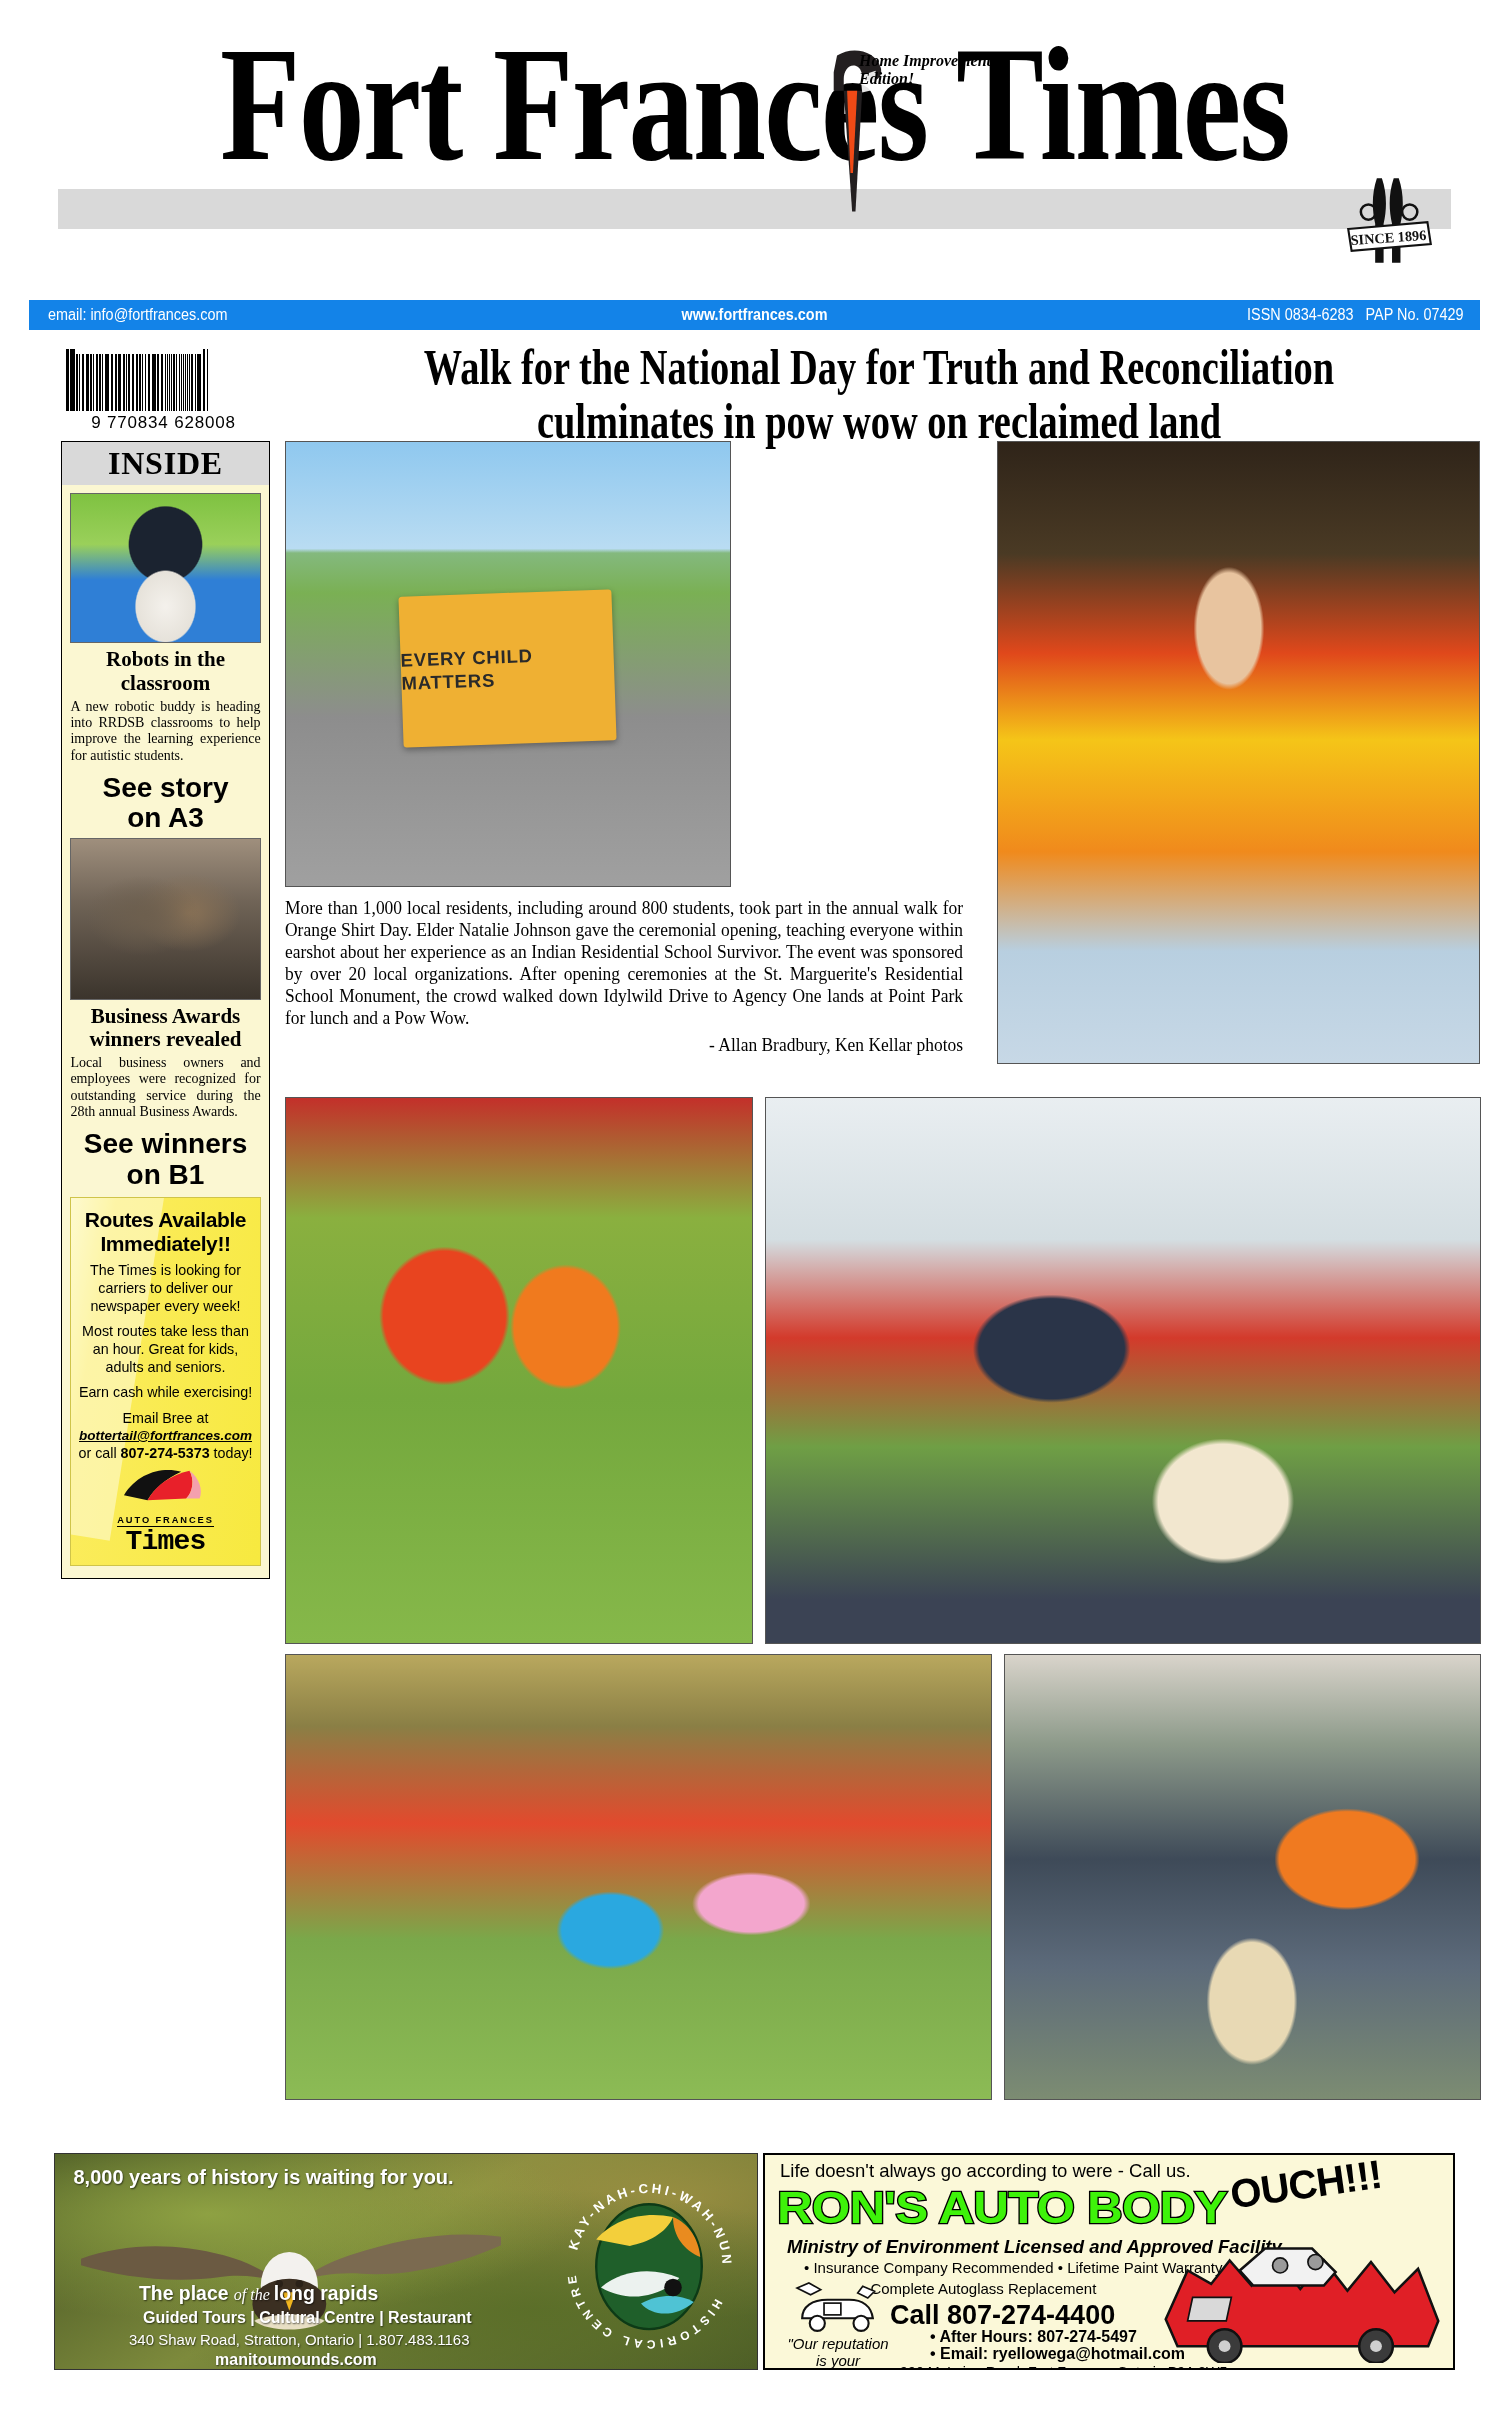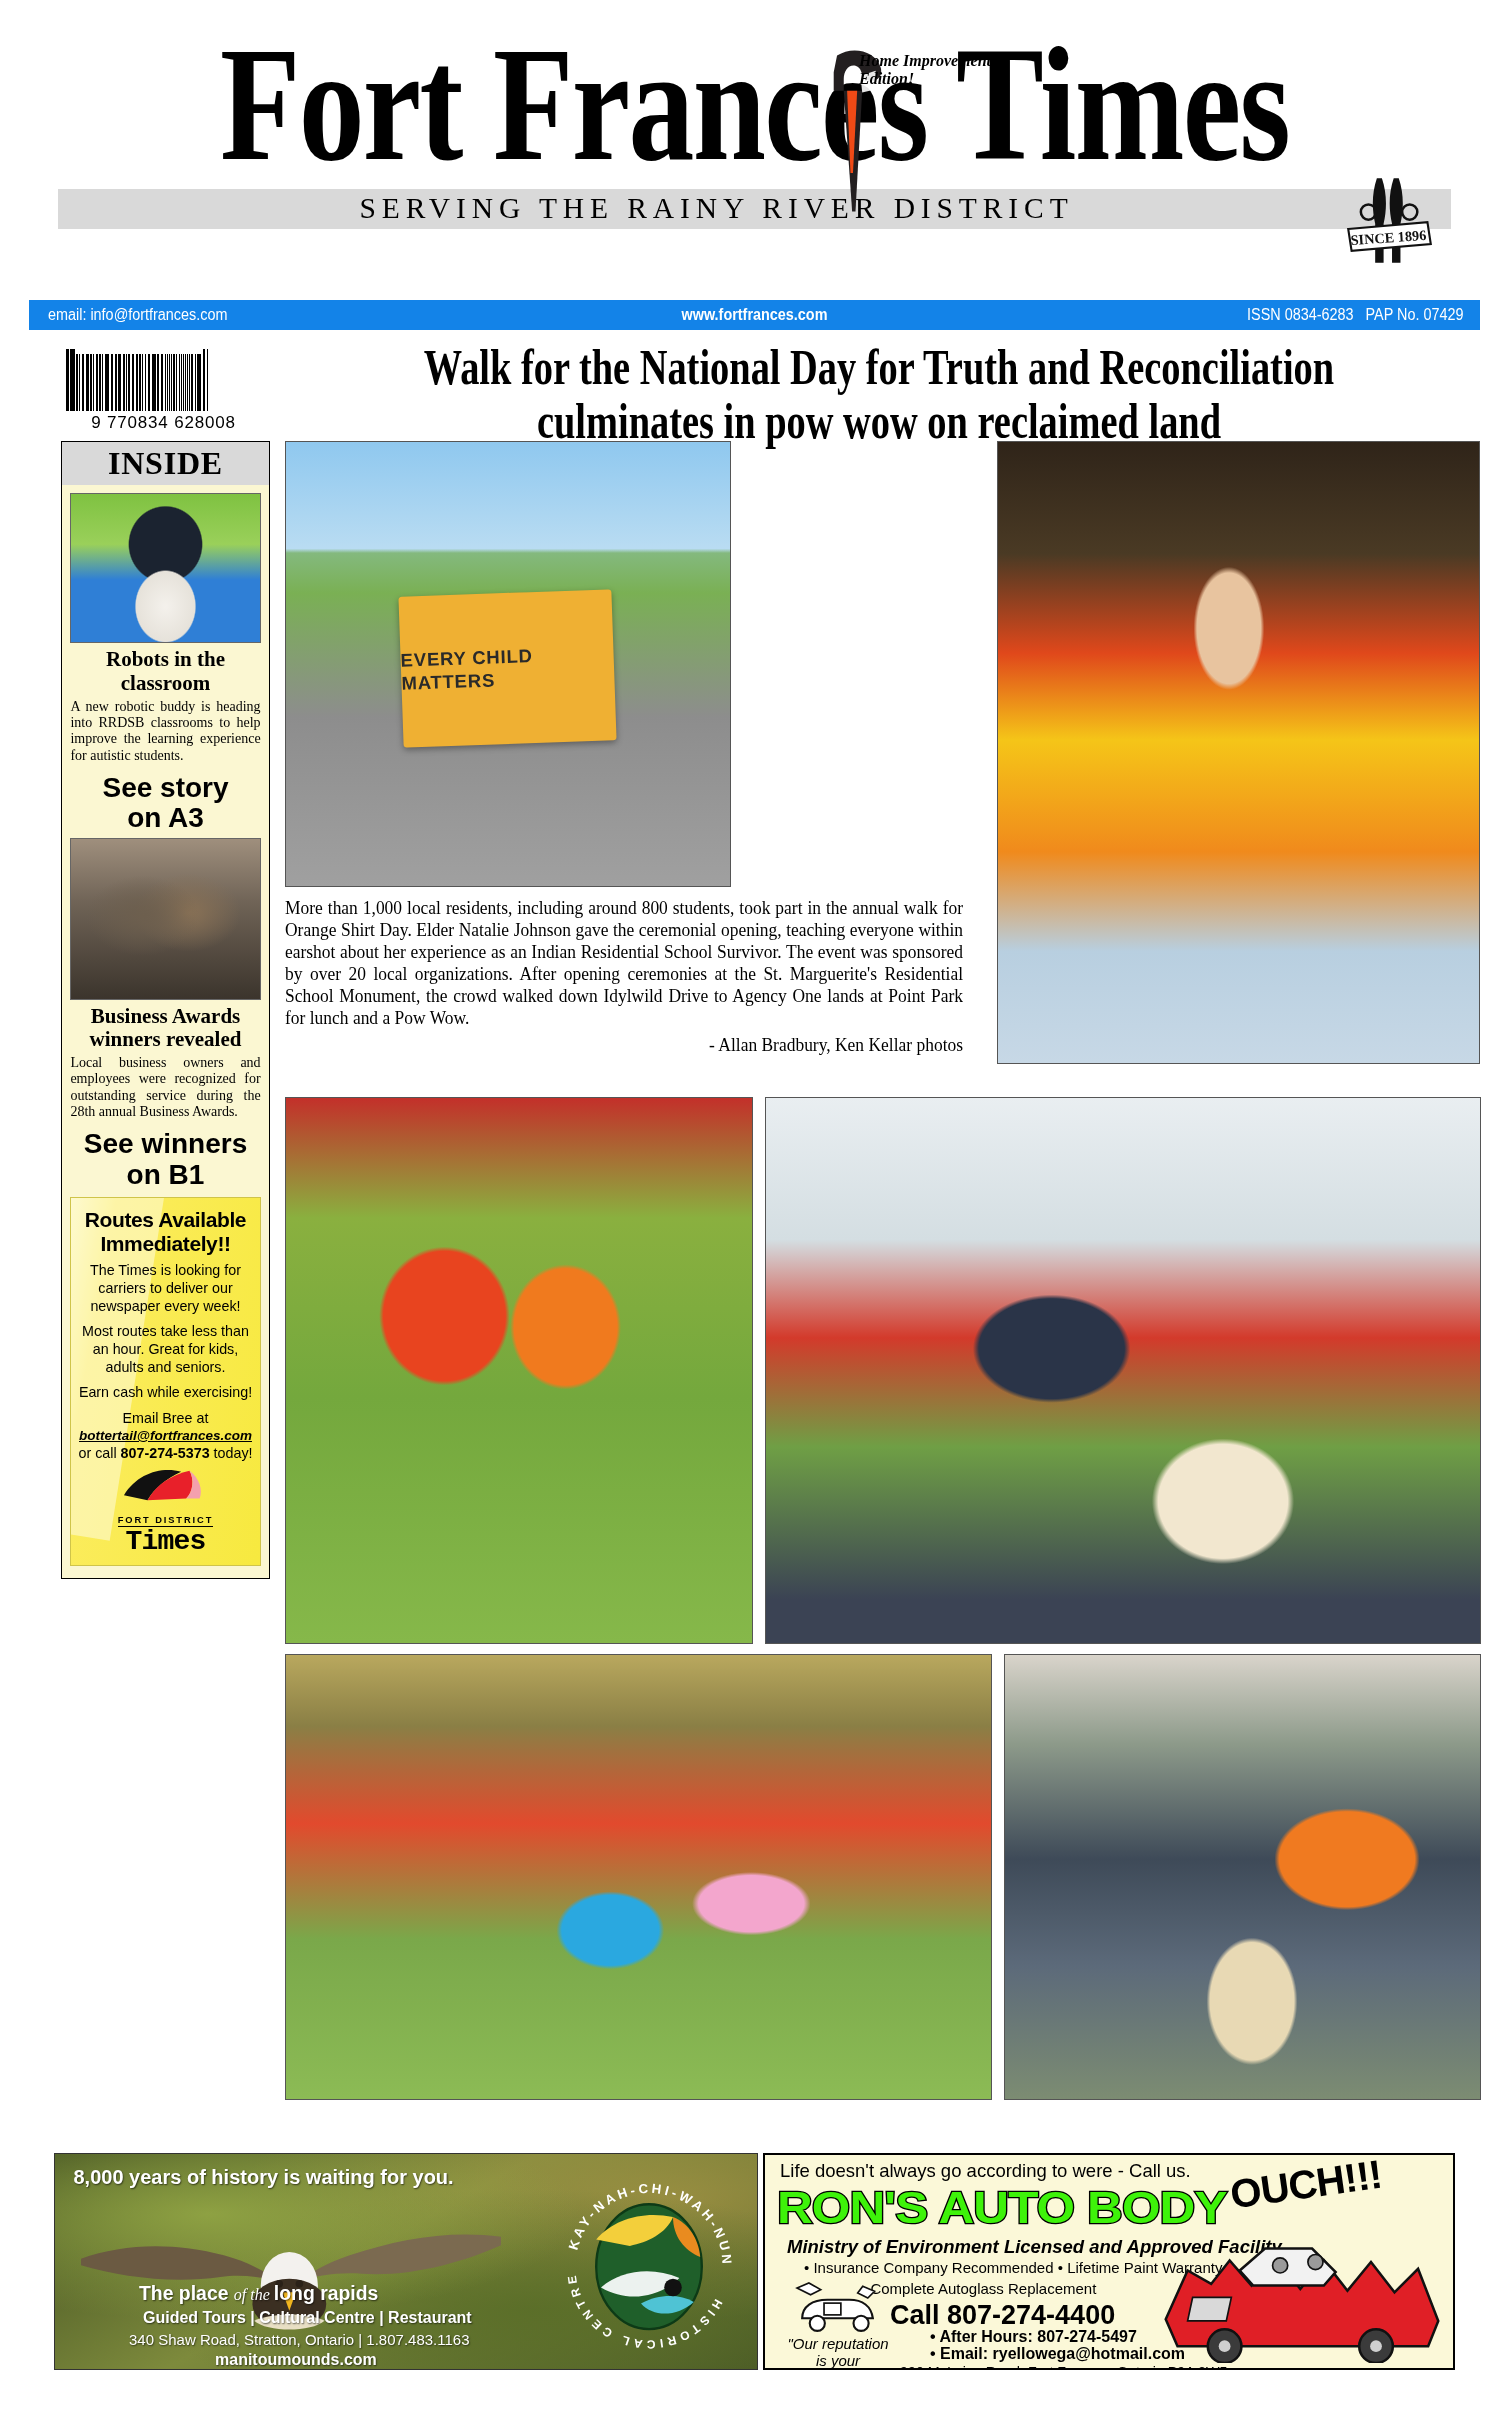--- a/index.html
+++ b/index.html
@@ -379,21 +379,20 @@
       <path d="M24 52 L36 52 L31 150 L28 150 Z" fill="#f04a16"></path>
       <path d="M40 34 L58 28 L60 50 L42 54 Z" fill="#ffffff" opacity="0.9"></path>
     </svg>
 
     <div class="edition-flag">
       <div>Home Improvement</div>
       <div>Edition!</div>
     </div>
 
     <div class="servingbar"></div>
-    <div class="serving-text">SERVING THE RAINY RIVER DISTRICT</div>
 
     <svg class="since-logo" viewBox="0 0 110 108">
       <path d="M40 4 C34 22 34 40 38 58 L38 104 L48 104 L48 58 C52 40 52 22 46 4 Z" fill="#111"></path>
       <path d="M60 4 C54 22 54 40 58 58 L58 104 L68 104 L68 58 C72 40 72 22 66 4 Z" fill="#111"></path>
       <circle cx="30" cy="44" r="9" fill="none" stroke="#111" stroke-width="3"></circle>
       <circle cx="79" cy="44" r="9" fill="none" stroke="#111" stroke-width="3"></circle>
       <path d="M6 64 L100 56 L104 82 L10 90 Z" fill="#fff" stroke="#111" stroke-width="2.5"></path>
       <text x="54" y="80" font-family="Liberation Serif, serif" font-size="17" font-weight="bold" text-anchor="middle" fill="#111" transform="rotate(-4 54 78)">SINCE 1896</text>
     </svg>
   </div>
@@ -561,21 +560,21 @@
           <div>Email Bree at</div>
           <div class="routes-email">bottertail@fortfrances.com</div>
           <div><span>or call </span><span class="routes-phone">807-274-5373</span><span> today!</span></div>
         </div>
         <div class="ft-logo">
           <svg class="ft-logo-mark" viewBox="0 0 104 44">
             <path d="M2 30 C18 4 46 -4 70 2 C52 10 38 22 30 36 Z" fill="#111"></path>
             <path d="M30 36 C40 18 58 6 80 1 C86 12 84 26 76 34 Z" fill="#e8202a"></path>
             <path d="M76 34 C84 26 86 12 80 1 C92 10 96 24 92 34 Z" fill="#f4a0ae"></path>
           </svg>
-          <div class="ft-logo-small">FORT DISTRICT</div>
+          <div class="ft-logo-small">AUTO FRANCES</div>
           <div class="ft-logo-big">Times</div>
         </div>
       </div>
 
     </div>
   </div>
 
   <div class="photo p-main" style="background:
          linear-gradient(180deg,#8fc8ef 0%, #b9dcf2 24%, rgba(0,0,0,0) 25%),
          radial-gradient(ellipse at 52% 50%, #efa92b 0%, #efa92b 22%, rgba(0,0,0,0) 23%),

